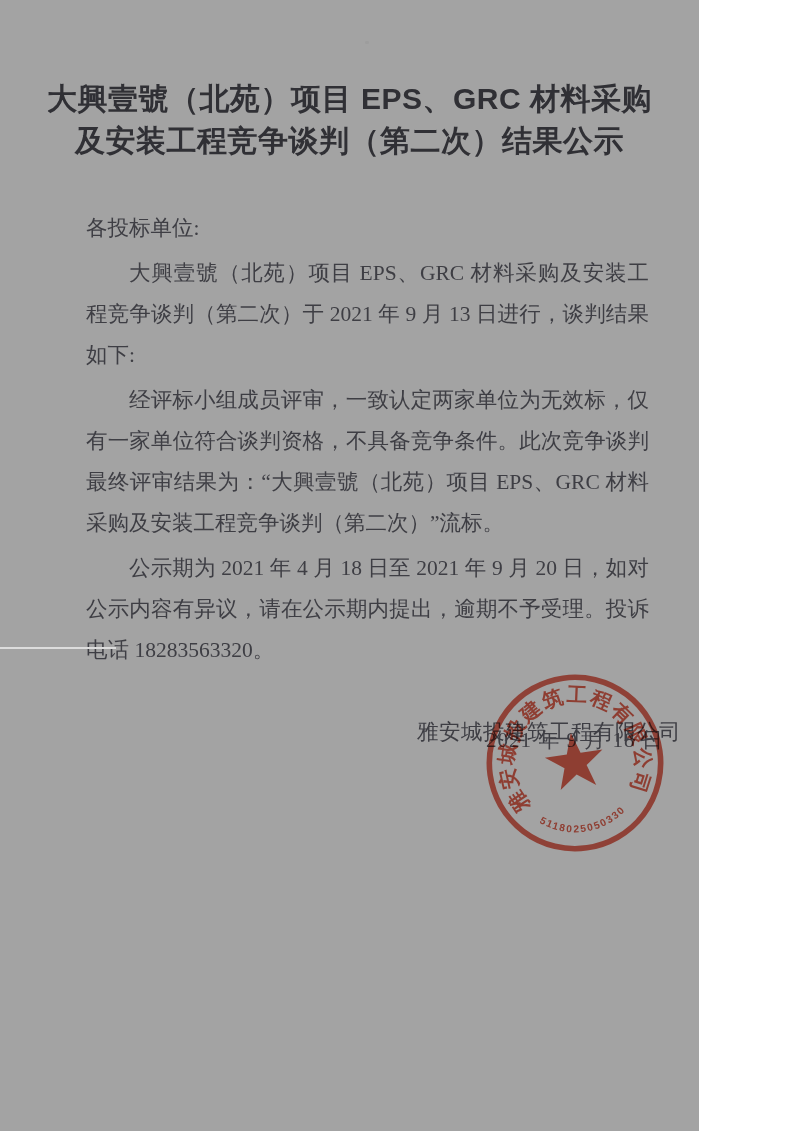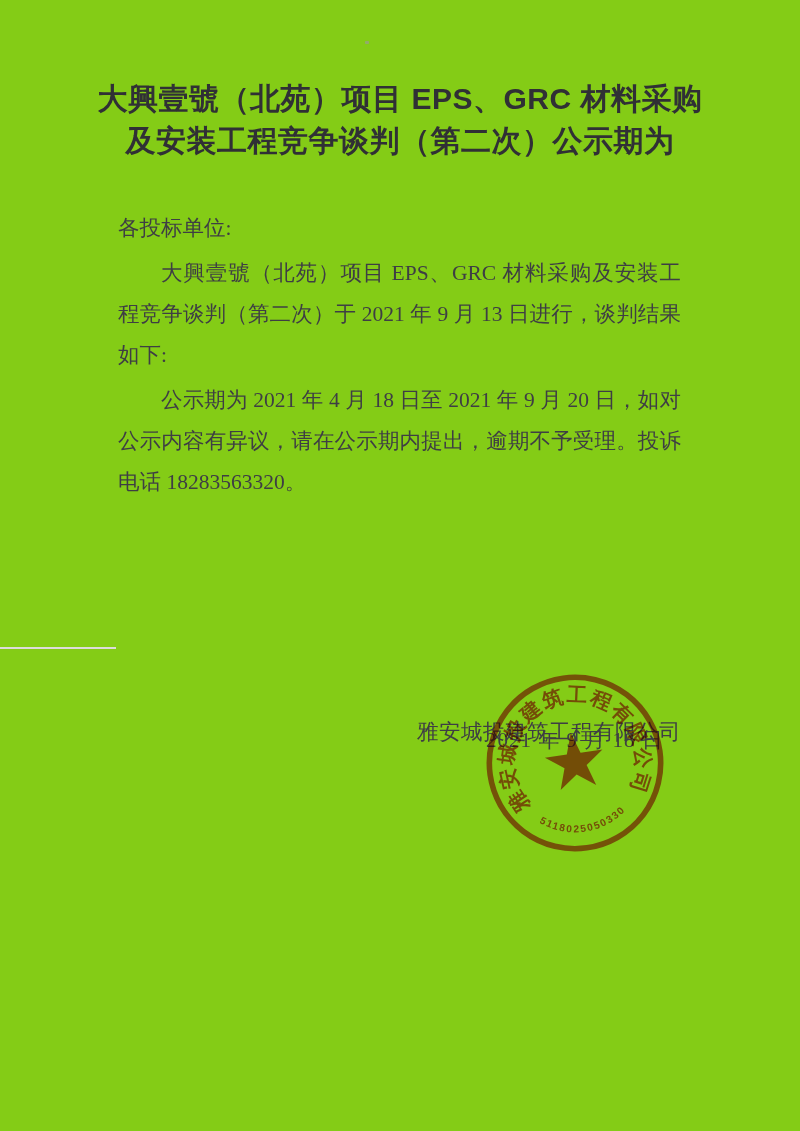--- a/index.html
+++ b/index.html
@@ -1,22 +1,22 @@
 <!DOCTYPE html>
 <html><head>
 <meta charset="utf-8">
 <style>
   * { margin: 0; padding: 0; box-sizing: border-box; }
   html, body { background: #ffffff; }
   body { width: 800px; height: 1131px; overflow: hidden; }
 
   .page {
     position: relative;
-    width: 800px; height: 1131px;
-    background: #84cc16;
+    width: 699px; height: 1131px;
+    background: #a3a3a3;
     font-family: "Liberation Serif", "DejaVu Serif", serif;
     color: #3b3b40;
   }
 
   
   .speck {
     position: absolute; left: 365px; top: 41px;
     width: 4px; height: 3px; background: #9a9a9a; opacity: .65;
     border-radius: 1px;
   }
@@ -33,21 +33,21 @@
     font-weight: 700;
     font-size: 30px;
     line-height: 42px;
     color: #303035;
     letter-spacing: 0.5px;
   }
   .title .tline { display: block; }
 
   
   .doc-body {
-    margin: 46px auto 0 118px;
+    margin: 46px auto 0 86px;
     width: 563px;
     font-size: 21.5px;
     line-height: 41px;
     text-align: justify;
     color: #3e3e44;
   }
   .doc-body p.salutation { text-indent: 0; }
   .doc-body p.para { text-indent: 2em; margin-top: 4px; }
 
   
@@ -86,26 +86,27 @@
 </style>
 </head>
 <body>
 
 <div class="page">
 
   <div class="speck"></div>
 
   <h1 class="title">
     <span class="tline">大興壹號（北苑）项目 EPS、GRC 材料采购</span>
-    <span class="tline">及安装工程竞争谈判（第二次）公示期为</span>
+    <span class="tline">及安装工程竞争谈判（第二次）结果公示</span>
   </h1>
 
   <div class="doc-body">
     <p class="salutation">各投标单位:</p>
     <p class="para">大興壹號（北苑）项目 EPS、GRC 材料采购及安装工程竞争谈判（第二次）于 2021 年 9 月 13 日进行，谈判结果如下:</p>
+    <p class="para">经评标小组成员评审，一致认定两家单位为无效标，仅有一家单位符合谈判资格，不具备竞争条件。此次竞争谈判最终评审结果为：“大興壹號（北苑）项目 EPS、GRC 材料采购及安装工程竞争谈判（第二次）”流标。</p>
     <p class="para">公示期为 2021 年 4 月 18 日至 2021 年 9 月 20 日，如对公示内容有异议，请在公示期内提出，逾期不予受理。投诉电话 18283563320。</p>
   </div>
 
   <div class="scan-line"></div>
 
   <div class="sig-company">雅安城投建筑工程有限公司</div>
   <div class="sig-date">2021 年 9 月 18 日</div>
 
   <svg class="seal" viewBox="0 0 200 200" xmlns="http://www.w3.org/2000/svg" aria-hidden="true">
     <defs>

